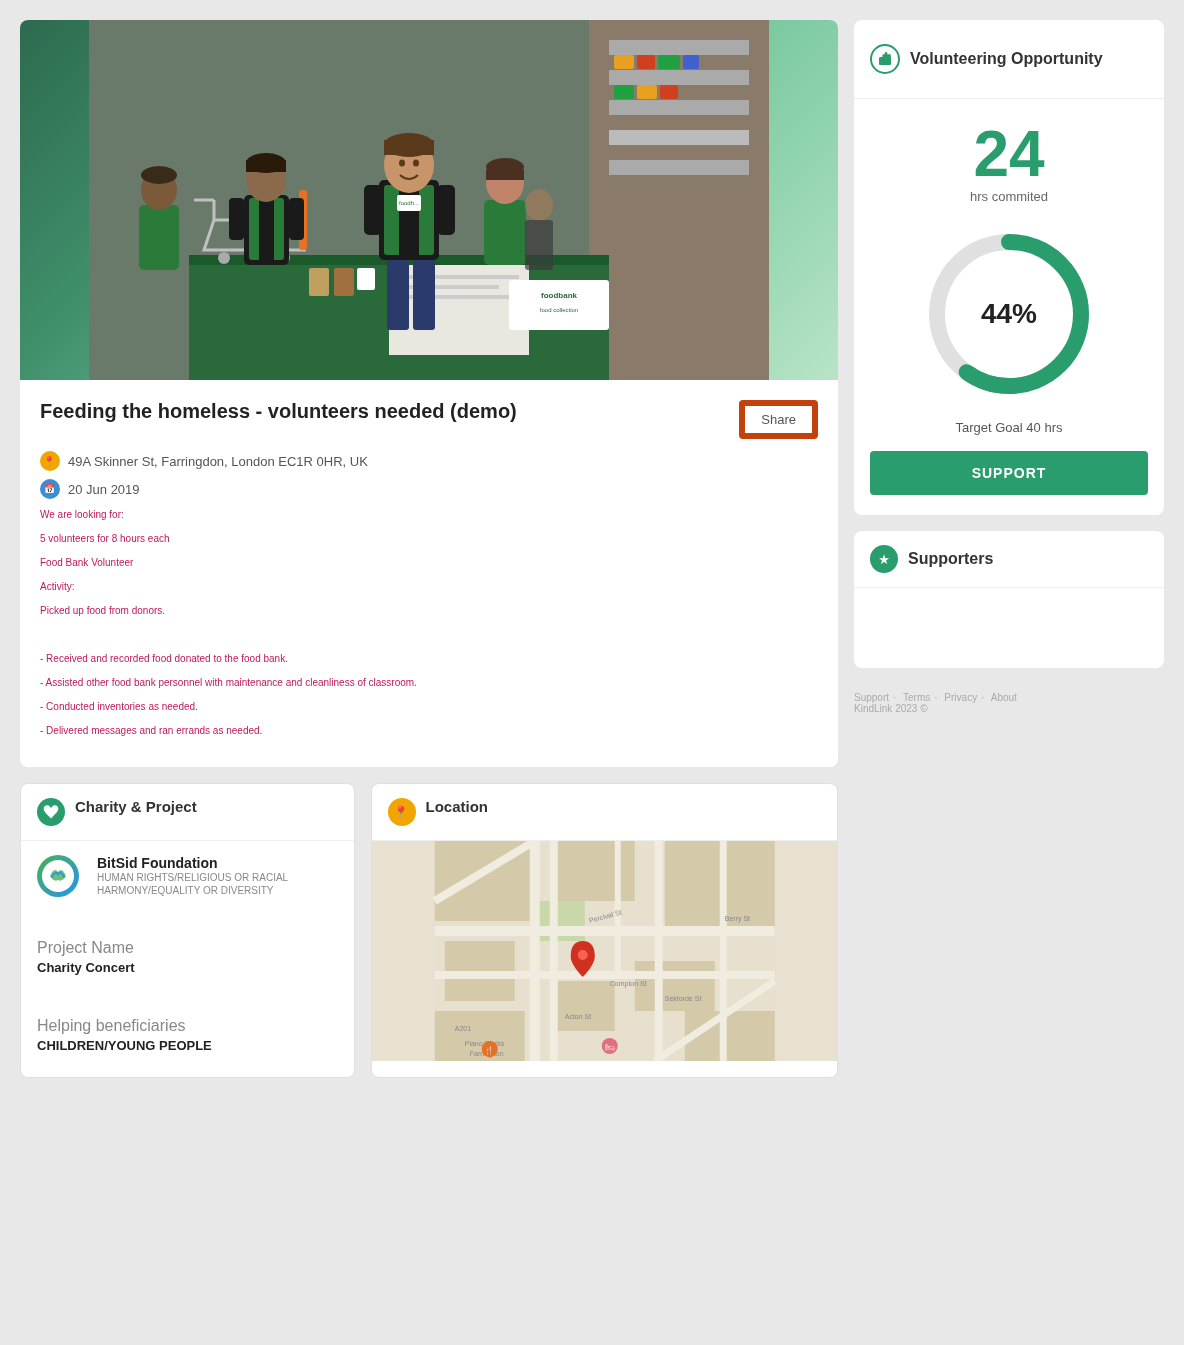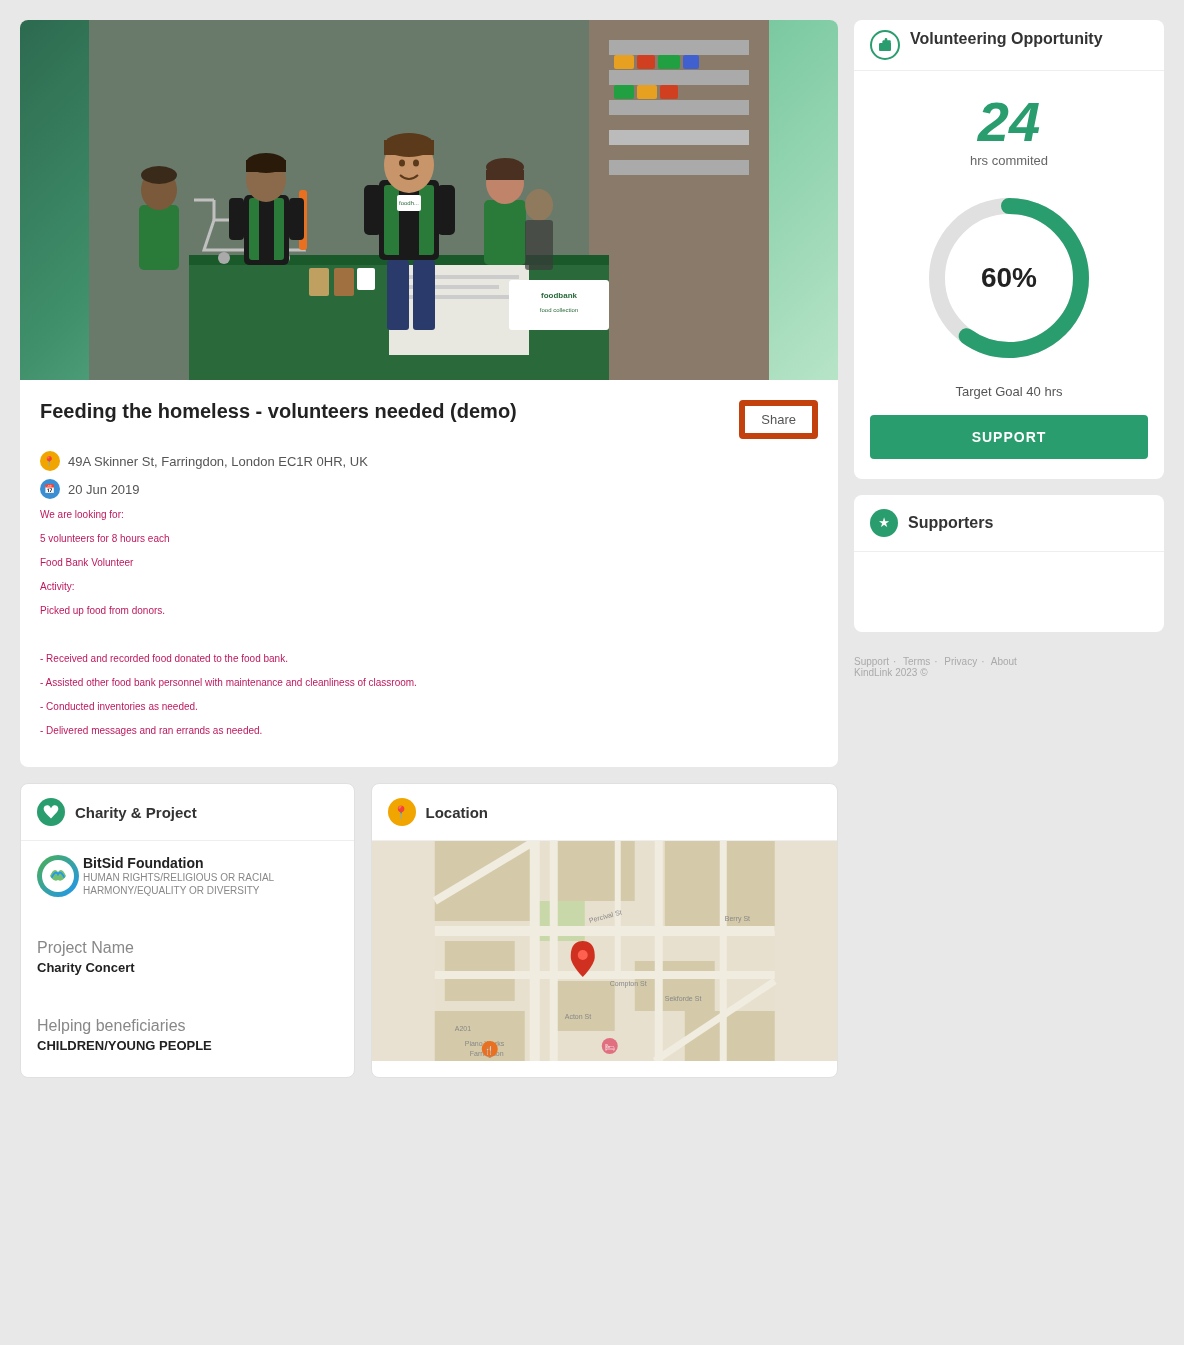--- a/index.html
+++ b/index.html
@@ -119,21 +119,21 @@
     }
     .location-card {
       flex: 1.4;
       background: #fff;
       border-radius: 8px;
       border: 1px solid #e0e0e0;
       overflow: hidden;
     }
     .card-header {
       display: flex;
-      align-items: center;
+      align-items: flex-start;
       gap: 10px;
       padding: 14px 16px;
       border-bottom: 1px solid #eee;
     }
     .card-header-icon {
       width: 28px;
       height: 28px;
       border-radius: 50%;
       background: #2a9d6e;
       display: flex;
@@ -150,21 +150,21 @@
       font-size: 15px;
       font-weight: bold;
       color: #333;
     }
     .charity-body {
       padding: 14px 16px;
     }
     .org-row {
       display: flex;
       align-items: center;
-      gap: 4px;
+      gap: 18px;
       margin-bottom: 4px;
     }
     .org-logo {
       width: 42px;
       height: 42px;
       border-radius: 50%;
       overflow: hidden;
       display: flex;
       align-items: center;
       justify-content: center;
@@ -213,22 +213,23 @@
     
     
     .volunteer-card {
       background: #fff;
       border-radius: 8px;
       padding: 0;
       overflow: hidden;
     }
     .volunteer-header {
       display: flex;
+      align-items: center;
       gap: 10px;
-      padding: 10px 16px;
+      padding: 24px 16px;
       border-bottom: 1px solid #eee;
     }
     .hand-icon {
       width: 30px;
       height: 30px;
       border-radius: 50%;
       border: 2px solid #2a9d6e;
       display: flex;
       align-items: center;
       justify-content: center;
@@ -238,25 +239,24 @@
     .volunteer-header-title {
       font-size: 16px;
       font-weight: bold;
       color: #333;
     }
     .volunteer-body {
       padding: 20px 16px;
       text-align: center;
     }
     .hrs-committed {
-      font-size: 56px;
+      font-size: 64px;
       font-weight: bold;
       color: #2a9d6e;
       line-height: 1.1;
-      font-style: italic;
     }
     .hrs-label {
       font-size: 13px;
       color: #666;
       margin-bottom: 20px;
     }
     
     .donut-container {
       position: relative;
       width: 180px;
@@ -587,21 +587,21 @@
         <div class="hrs-label">hrs commited</div>
 
         
         <div class="donut-container">
           <svg width="180" height="180" viewBox="0 0 180 180">
 
             <circle cx="90" cy="90" r="72" fill="none" stroke="#e0e0e0" stroke-width="16"></circle>
 
             <circle cx="90" cy="90" r="72" fill="none" stroke="#2a9d6e" stroke-width="16" stroke-dasharray="271 181" stroke-dashoffset="0" stroke-linecap="round"></circle>
           </svg>
-          <div class="donut-center-text">60%</div>
+          <div class="donut-center-text">44%</div>
         </div>
 
         <div class="target-goal">Target Goal 40 hrs</div>
         <button class="support-button">SUPPORT</button>
       </div>
     </div>
 
     <div class="supporters-card card">
       <div class="supporters-header">
         <div class="star-icon">★</div>

